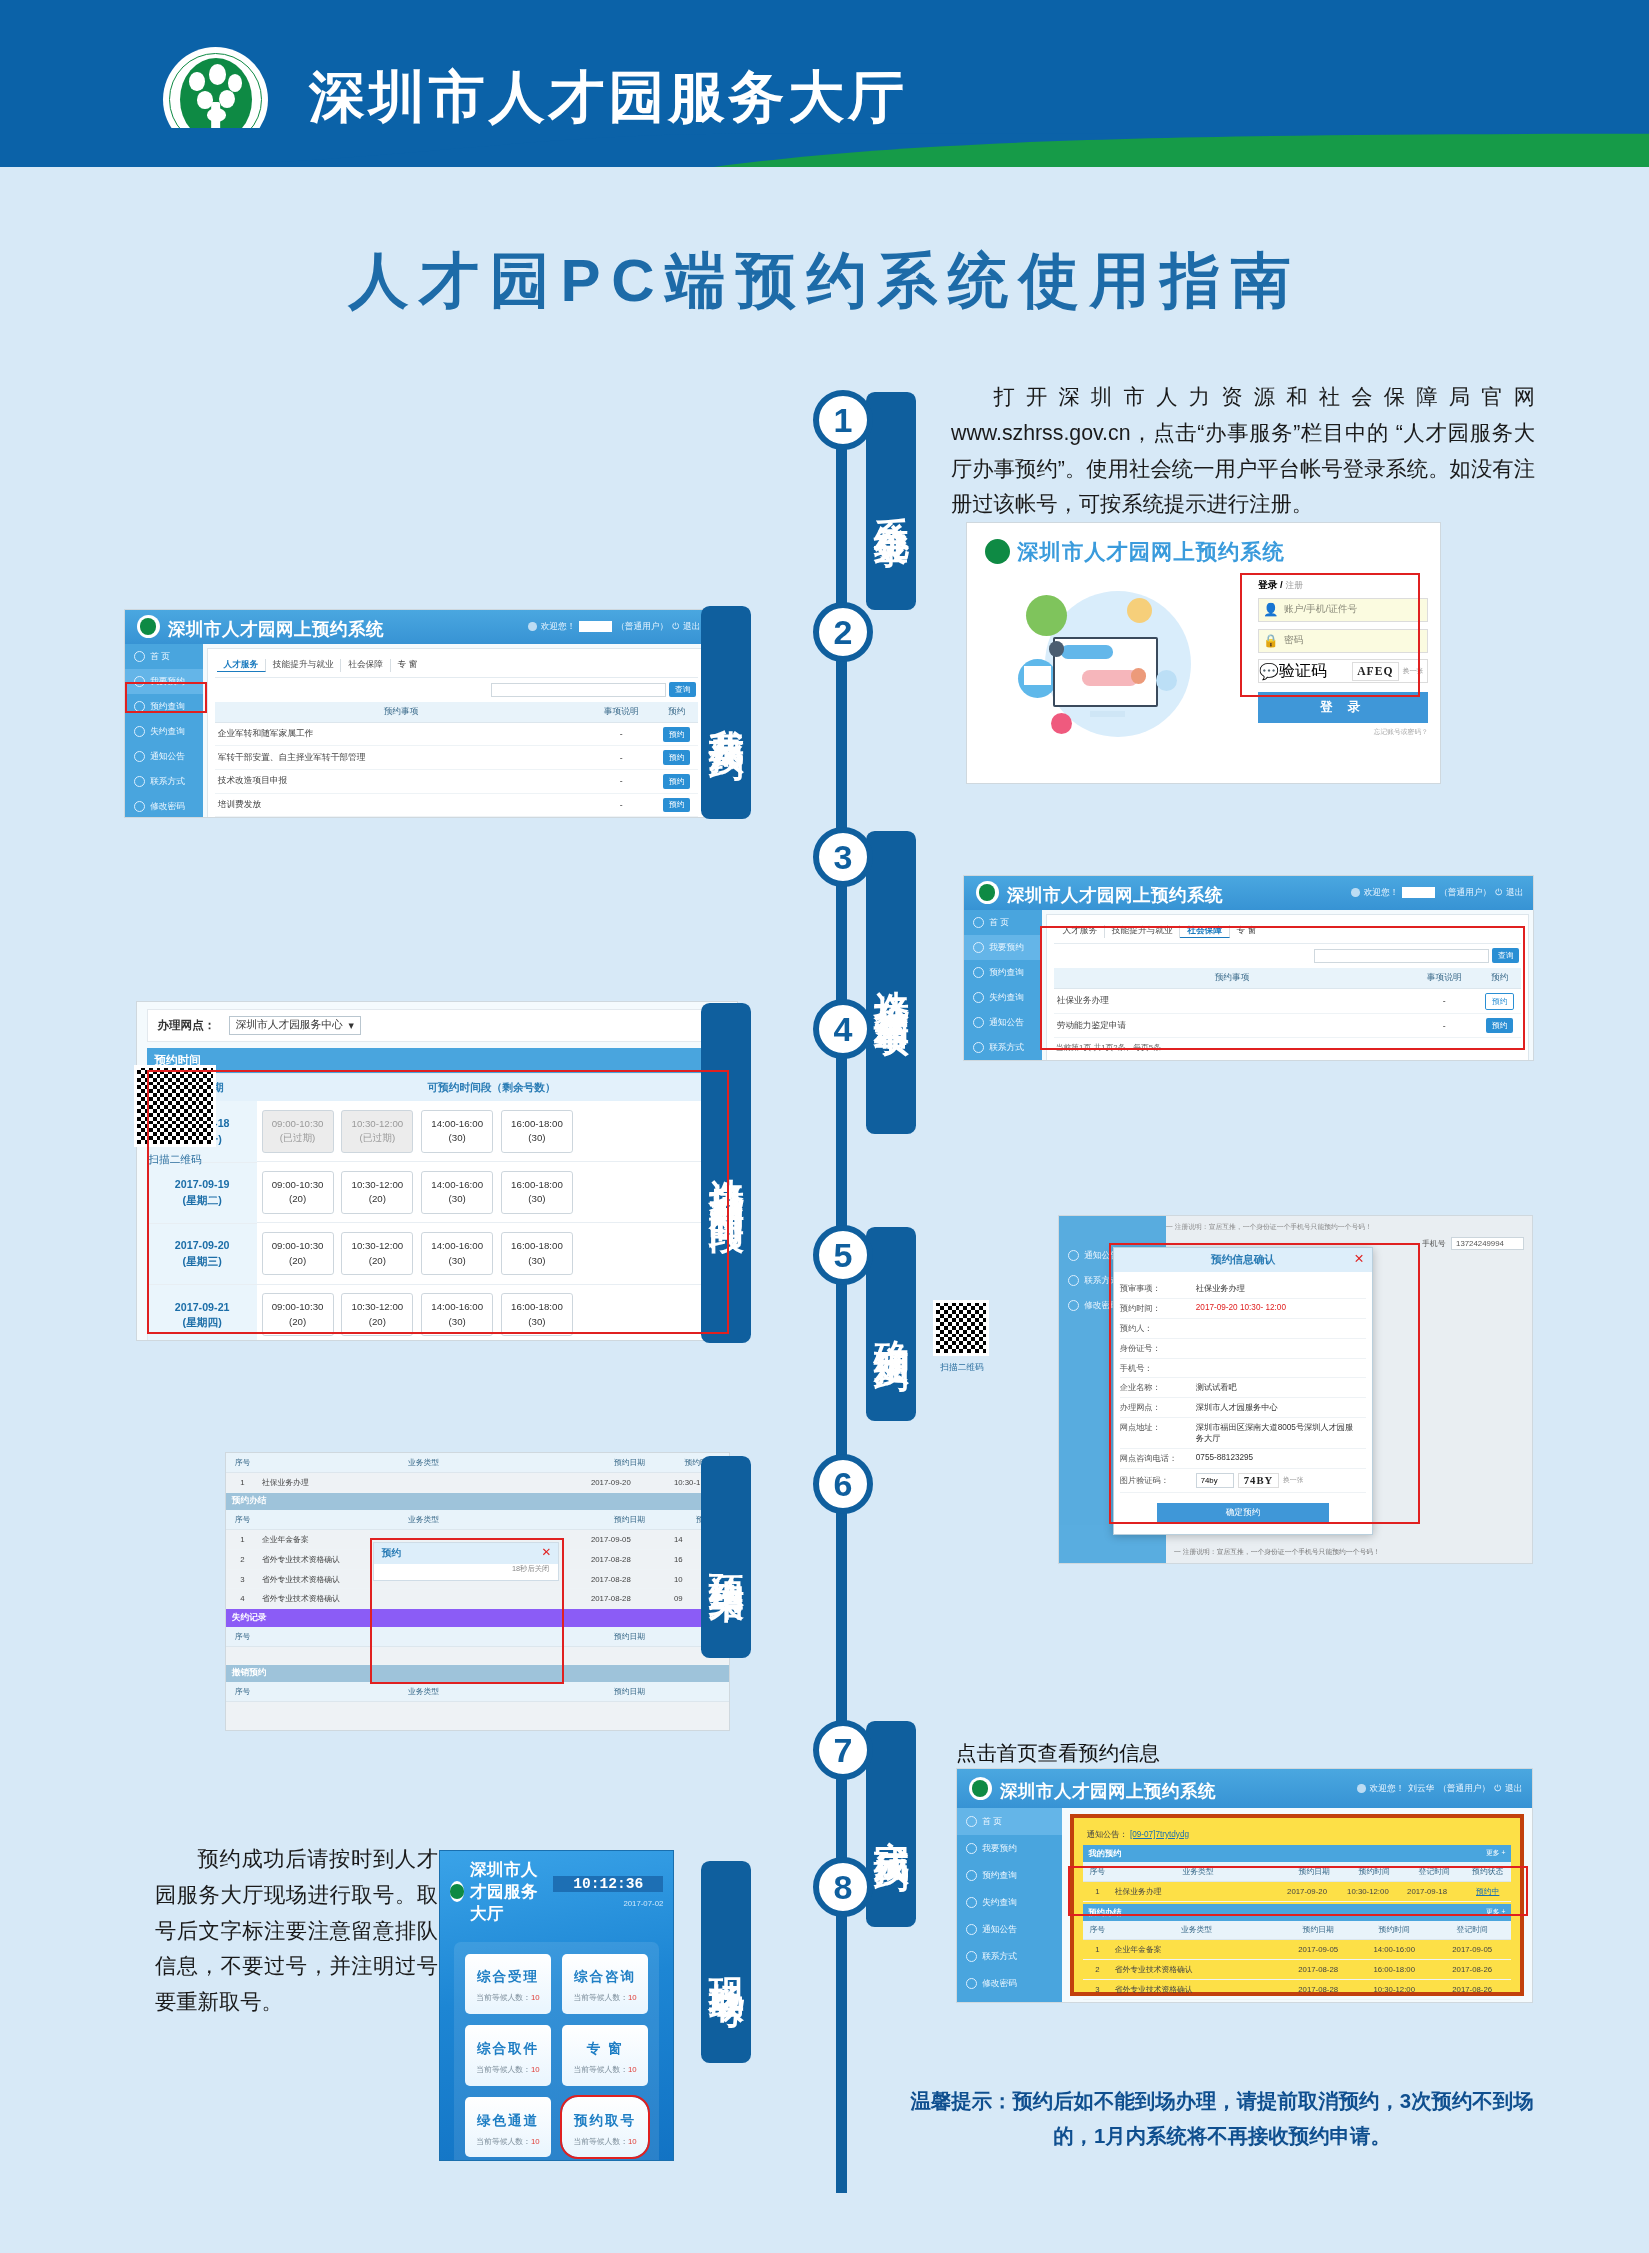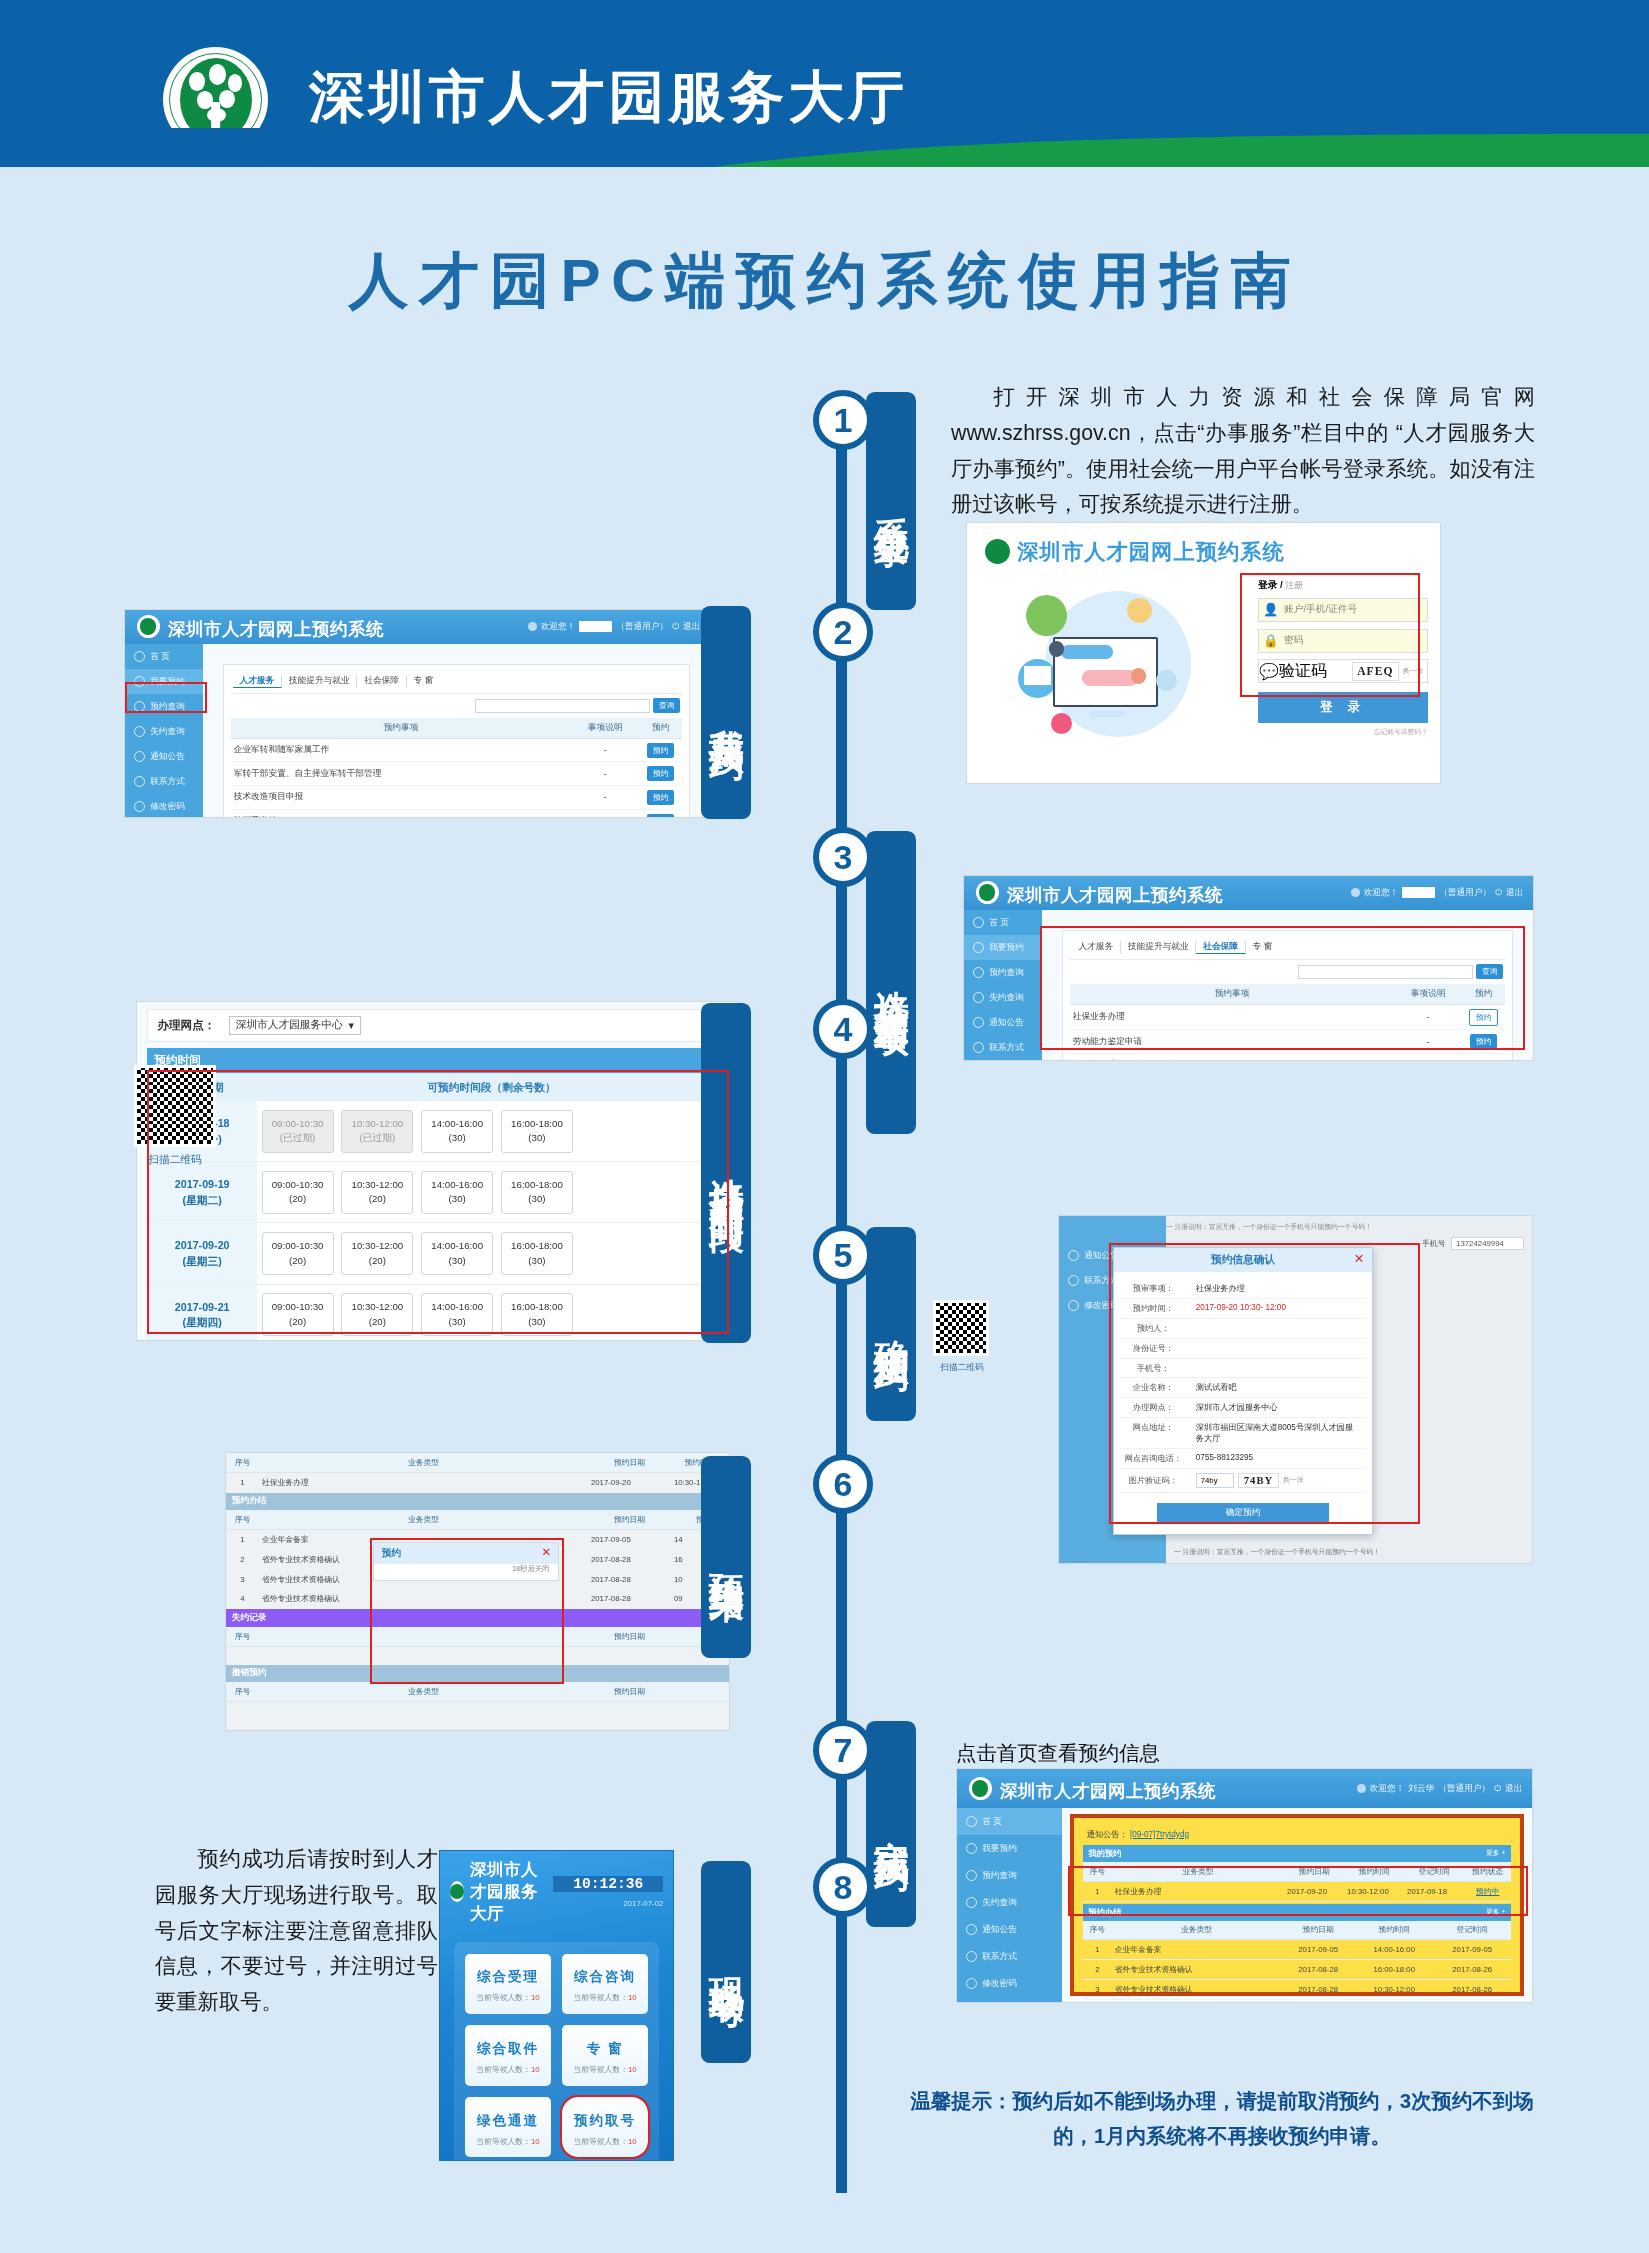--- a/index.html
+++ b/index.html
@@ -41,21 +41,21 @@
       background:#fff; display:flex; align-items:center; justify-content:center;}
   .sysbar .sb-logo i { width:16.5px; height:16.5px; border-radius:50%; background:#0e8a44; display:block;}
   .sysbar .sb-title { position:absolute; left:43px; top:6.8px; font-size:17.5px; font-weight:bold; color:#fff; letter-spacing:0.5px;}
   .sysbar .sb-right { position:absolute; right:9.7px; top:10.7px; font-size:8.7px; color:#e8f4ff; display:flex; align-items:center; gap:3.9px;}
   .sysbar .sb-user { width:8.7px;height:8.7px;border-radius:50%;background:#bcdcf3;display:inline-block;}
   .sb-input { display:inline-block; width:33px; height:10.7px; background:#fff; vertical-align:middle;}
   .sidebar { position:absolute; left:0; top:34px; bottom:0; width:78px; background:#49a5de; }
   .sb-item { height:25px; display:flex; align-items:center; gap:4.9px; padding-left:8.7px; font-size:8.7px; color:#eaf6ff; }
   .sb-item.active { background:#64b5e8; }
   .sb-ico { width:11.6px; height:11.6px; border:1.2px solid #dcefff; border-radius:50%; flex:none; }
-  .content { position:absolute; left:78px; top:34px; right:0; bottom:0; background:#f4fafd; padding:20px; }
+  .content { position:absolute; left:78px; top:34px; right:0; bottom:0; background:#f4fafd; padding:4px; }
   .card { background:#fff; border:1px solid #dde6ec; padding:6.8px; }
   .tabs { display:flex; gap:0; font-size:8.7px; color:#4a4a4a; padding:2.9px 1.9px 4.9px; border-bottom:1px solid #e4ebf0; }
   .tabs span { padding:0 6.8px; border-right:1px solid #d7dee3; }
   .tabs span:last-child{border-right:none;}
   .tabs span.on { color:#1b7bbf; border-bottom:1.9px solid #1b7bbf; font-weight:bold; }
   .searchrow { display:flex; justify-content:flex-end; align-items:center; gap:2.9px; padding:4.9px 1.9px; }
   .searchrow input { width:175px; height:14.6px; border:1px solid #cfd8de; font-size:7.8px; }
   .btn-blue { background:#2a8fd4; color:#fff; font-size:7.8px; border:none; padding:1.9px 5.8px; border-radius:1.9px; }
   table.t { width:100%; border-collapse:collapse; font-size:8.7px; }
   table.t th { background:#e8f3fa; color:#3a6a8a; font-weight:normal; padding:3.9px 2.9px; border-bottom:1px solid #dce6ed; }
@@ -82,21 +82,21 @@
   .ts-tbl td { border-bottom:1px solid #e8eef3; padding:8.7px 4.9px; }
   .slot { border:1px solid #cdd6dd; border-radius:2.9px; background:#fff; text-align:center;
      font-size:9.7px; color:#333; line-height:1.5; padding:5.8px 1.9px; width:72px; display:inline-block; }
   .slot.dis { background:#ececec; color:#9a9a9a; }
 
   
   .dlg { position:absolute; background:#fff; border:1px solid #b9cfdd; box-shadow:0 1.9px 8.7px rgba(0,0,0,.25); }
   .dlg-hd { background:#ddeefa; padding:4.9px 8.7px; position:relative; text-align:center; font-size:10.7px; font-weight:bold; color:#2a7cb5; }
   .dlg-x { position:absolute; right:7.8px; top:2.9px; color:#e02020; font-size:12.6px; font-weight:bold; }
   .drow { display:flex; font-size:8.2px; padding:3.9px 9.7px 3.9px 0; border-bottom:1px solid #eef2f5; }
-  .dlab { width:76px; text-align:center; color:#555; flex:none; padding-right:9px; }
+  .dlab { width:76px; text-align:left; color:#555; flex:none; padding-right:9px; }
   .dval { color:#333; }
   .dval.red { color:#e02020; }
 
   
   .pop { position:absolute; background:#fff; border:1px solid #cfdce6; }
   .pop-hd { background:#ddeefa; padding:3.9px 7.8px; position:relative; font-size:9.7px; font-weight:bold; color:#2a7cb5; }
   .pop-bd { padding:6.8px 8.7px; font-size:7.8px; color:#333; line-height:1.75; font-weight:bold; }
   .pop-ft { text-align:right; font-size:7.3px; color:#888; padding:0 8.7px 5.8px; }
 
   

